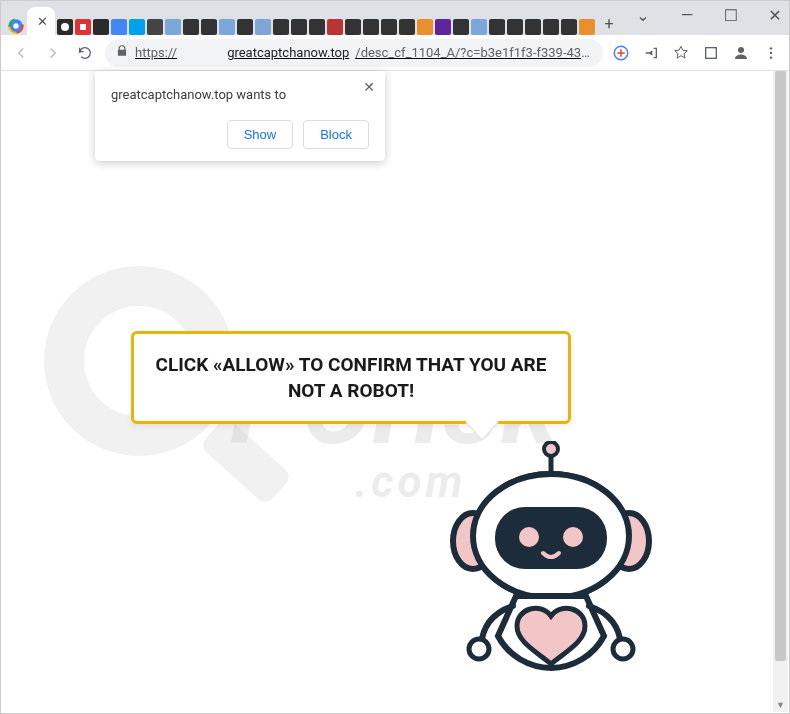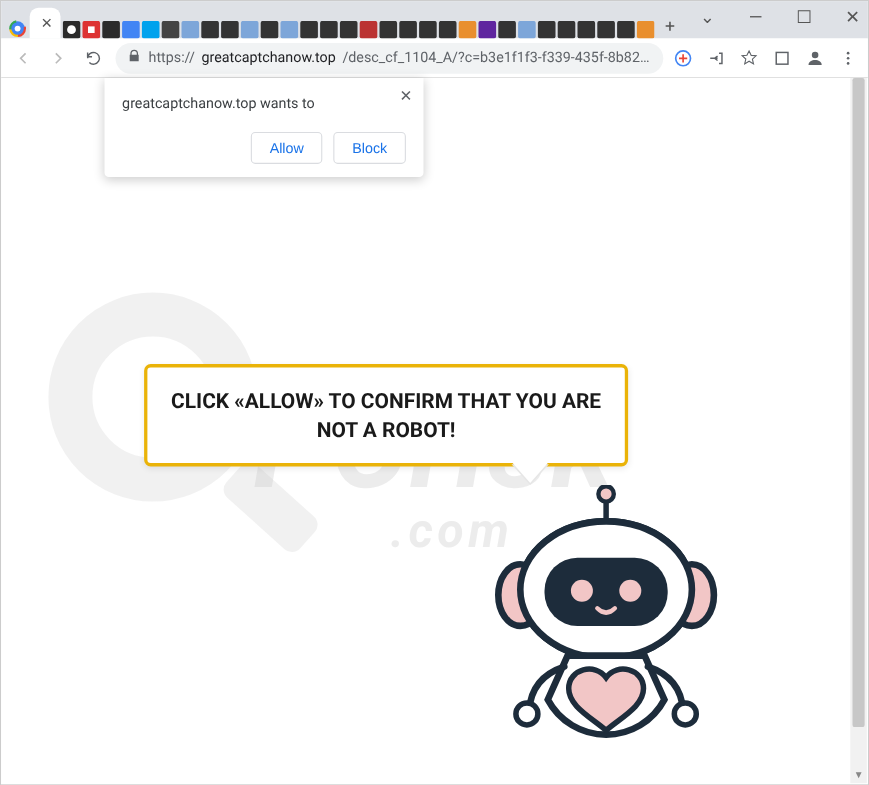--- a/index.html
+++ b/index.html
@@ -16,27 +16,27 @@
 .tab-active { background: #fff; border-radius: 8px 8px 0 0; height: 28px; min-width: 28px;
   display: flex; align-items: center; padding: 0 6px; margin-top: 6px; }
 .tab-active .close-x { font-size: 13px; color: #555; margin-left: 4px; }
 .fav-grid { display: flex; gap: 2px; flex-wrap: nowrap; overflow: hidden; align-items: center; margin-top:8px; }
 .fav { width: 16px; height: 16px; background: #555; border-radius: 2px; display:flex; align-items:center; justify-content:center;}
 .fav svg { width:10px; height:10px; }
 .newtab { width: 24px; height: 24px; display:flex; align-items:center; justify-content:center; color:#555; font-size:16px; margin-top:6px; cursor:pointer; }
 .wincontrols { display:flex; gap: 0; height: 100%; }
 .wc { width: 44px; height: 28px; display:flex; align-items:center; justify-content:center; color:#555; }
 
-.addrbar { height: 36px; background: #fff; border-bottom: 1px solid #e0e0e0; display:flex; align-items:center; padding: 0 8px; gap: 8px; }
+.addrbar { height: 36px; background: #fff; border-bottom: 1px solid #e0e0e0; display:flex; align-items:center; padding: 0 8px; gap: 8px; text-decoration: underline; }
 .nav-btn { width: 24px; height:24px; display:flex; align-items:center; justify-content:center; color:#5f6368; cursor:pointer; border-radius:50%; }
 .nav-btn.disabled { color: #bbb; cursor:default; }
 .omnibox { flex:1; height: 28px; background:#f1f3f4; border-radius: 14px; display:flex; align-items:center; padding: 0 10px; gap:6px; font-size:13px; color:#202124; overflow:hidden; }
 .omnibox .lock { color:#5f6368; }
 .omnibox .proto { color:#5f6368; }
-.omnibox .host { color:#202124; font-weight:400; }
+.omnibox .host { color:#202124; font-weight:400;margin-left:44px; }
 .omnibox .path { color:#5f6368; white-space:nowrap; overflow:hidden; text-overflow:ellipsis; }
 .ext-icons { display:flex; gap:10px; align-items:center; }
 .ext-icons .ic { width:20px; height:20px; display:flex; align-items:center; justify-content:center; color:#5f6368; }
 
 .page { position:absolute; top:70px; left:0; right:0; bottom:0; background:#fff; }
 
 .perm-prompt {
   position:absolute; top:0; left:94px; width:290px; background:#fff;
   box-shadow: 0 2px 10px rgba(0,0,0,0.2); border-radius: 0 0 4px 4px;
   padding: 16px 16px 12px 16px; font-size:13px; color:#3c4043; z-index:10;
@@ -213,21 +213,21 @@
 
   <div class="wm-circle"></div>
   <div class="wm-handle"></div>
   <div class="watermark">PCrisk</div>
   <div class="wm-sub">.com</div>
 
   <div class="perm-prompt">
     <span class="close">✕</span>
     <div>greatcaptchanow.top wants to</div>
     <div class="perm-actions">
-      <button class="perm-btn">Allow</button>
+      <button class="perm-btn">Show</button>
       <button class="perm-btn">Block</button>
     </div>
   </div>
 
   <div class="bubble">
     <span>CLICK «ALLOW» TO CONFIRM THAT YOU ARE NOT A ROBOT!</span>
   </div>
 
   <div class="robot">
     <svg viewBox="0 0 260 300" width="260" height="300">

